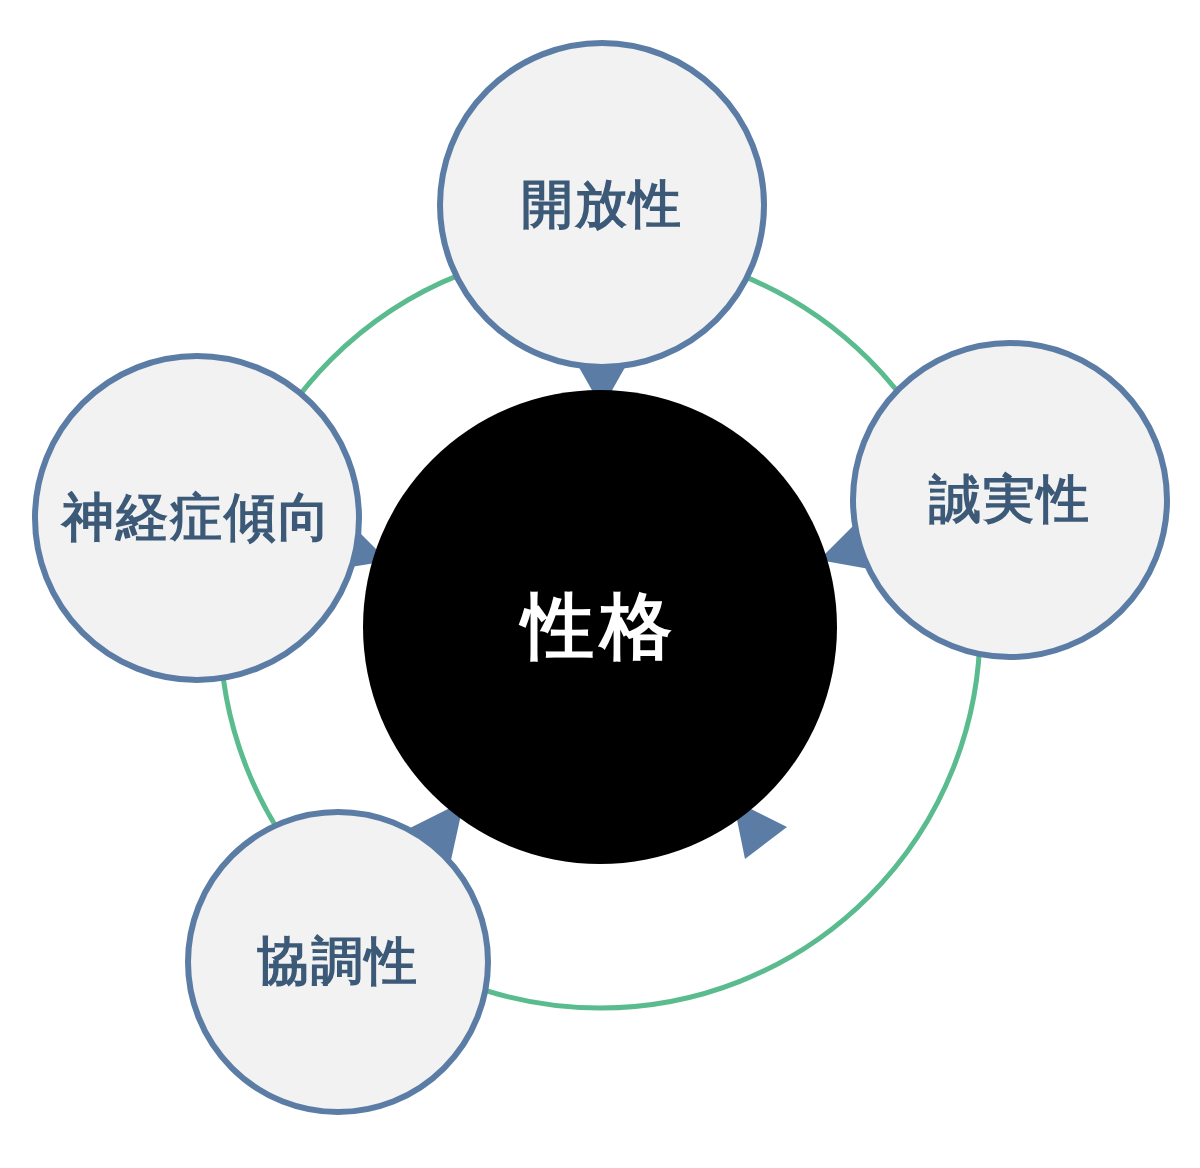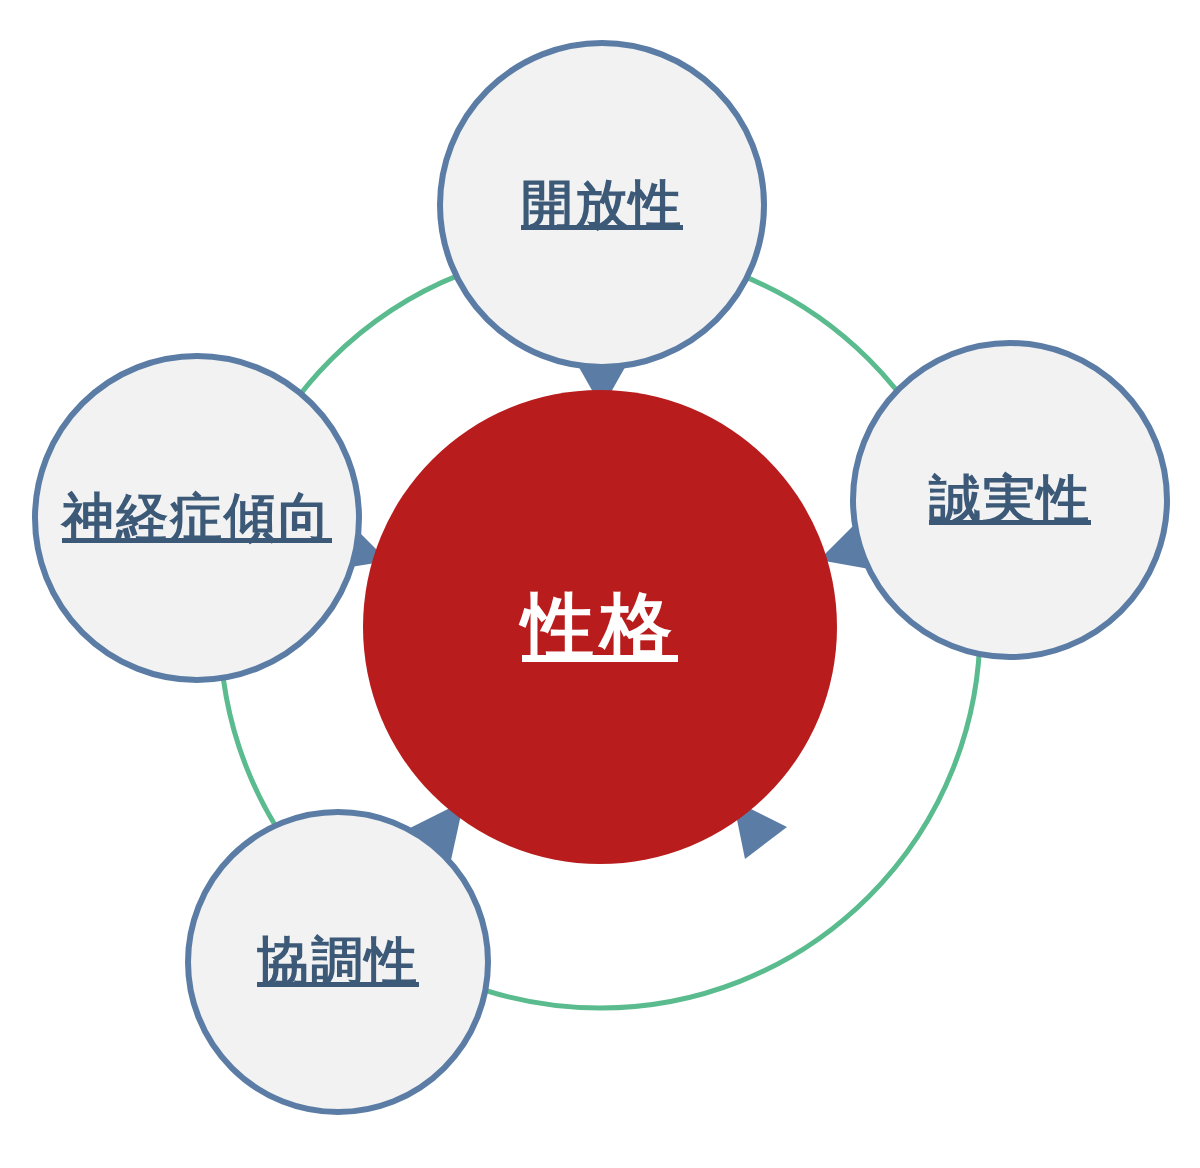--- a/index.html
+++ b/index.html
@@ -23,33 +23,32 @@
     height: 1168px;
   }
   .circle {
     position: absolute;
     border-radius: 50%;
     display: flex;
     align-items: center;
     justify-content: center;
     box-sizing: border-box;
     text-align: center;
-    text-decoration: underline;
   }
   .node {
     background: #f2f2f2;
     border: 6px solid #5b7da5;
     color: #3c5a78;
     font-size: 52px;
     font-weight: bold;
     line-height: 1.1;
     letter-spacing: 2px;
   }
   .center-node {
-    background: #b91c1c;
+    background: #000000;
     color: #ffffff;
     font-size: 72px;
     font-weight: bold;
     letter-spacing: 6px;
   }
   
   .node-top          { left: 437px; top: 40px;  width: 330px; height: 330px; }
   .node-right        { left: 850px; top: 340px; width: 320px; height: 320px; }
   .node-left         { left: 32px;  top: 353px; width: 330px; height: 330px; }
   .node-bottom-left  { left: 185px; top: 809px; width: 306px; height: 306px; justify-content: center; }

